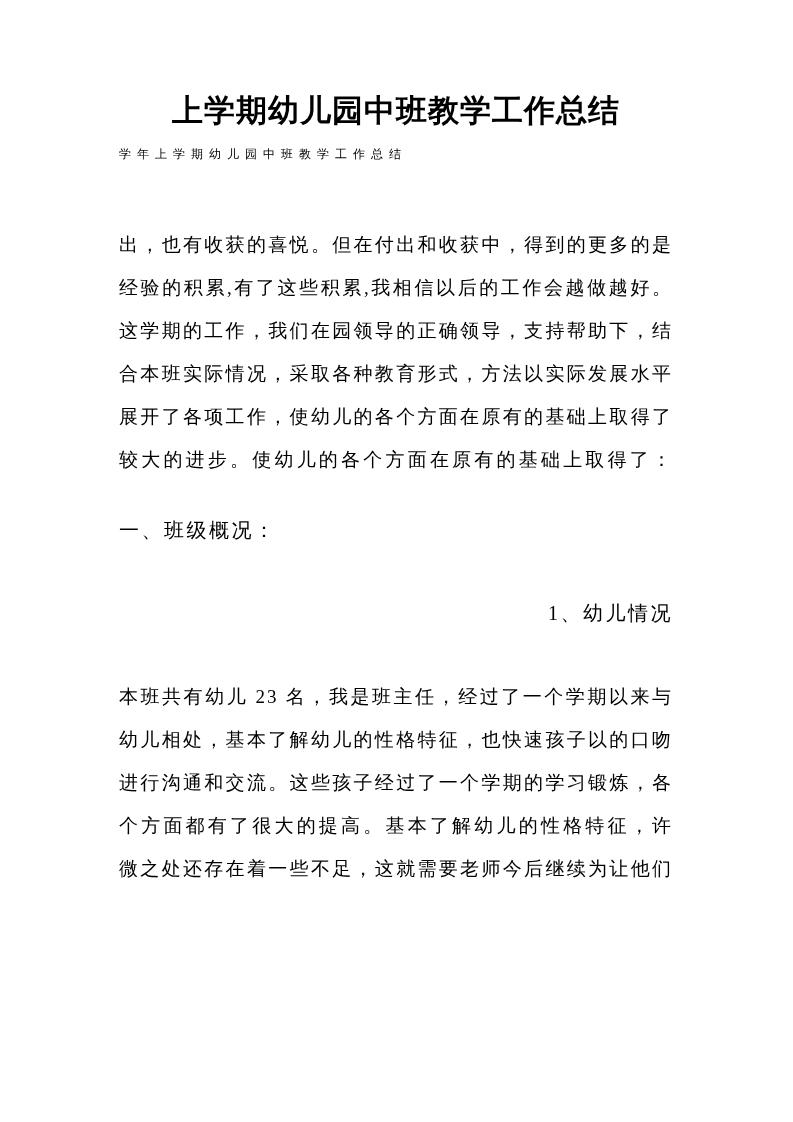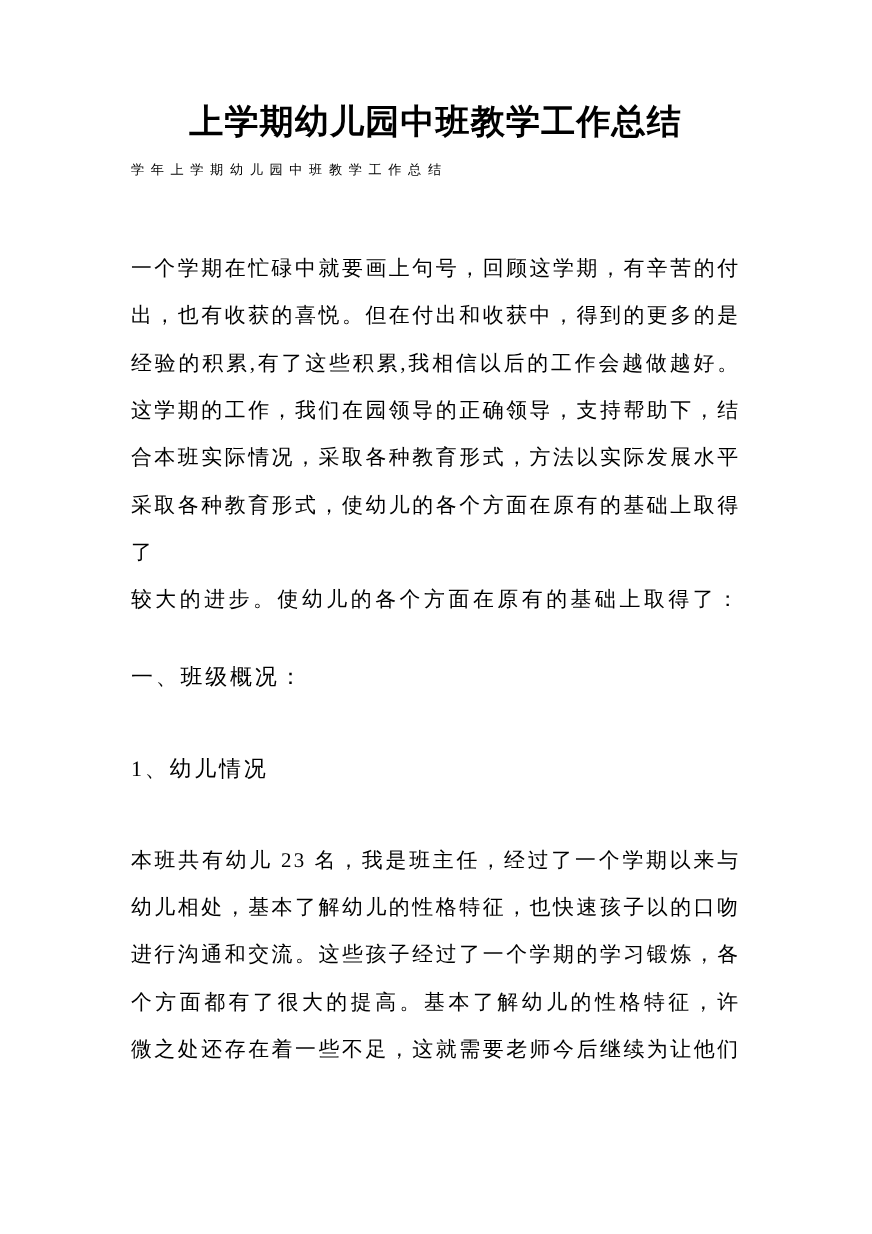--- a/index.html
+++ b/index.html
@@ -47,38 +47,37 @@
     text-justify: inter-character;
     letter-spacing: 2px;
   }
   .heading {
     font-size: 20px;
     line-height: 43px;
     letter-spacing: 2.5px;
     white-space: nowrap;
   }
   .heading-1 { margin-top: 28px; }
-  .heading-2 { margin-top: 40px; }
+  .heading-2 { margin-top: 40px; text-align: right; }
 </style>
 </head>
 <body>
 
 <div class="page">
 
   <h1 class="doc-title">上学期幼儿园中班教学工作总结</h1>
 
   <div class="doc-subtitle">学年上学期幼儿园中班教学工作总结</div>
 
   <div class="para para-1">
-    <div class="jline">一个学期在忙碌中就要画上句号，回顾这学期，有辛苦的付</div>
     <div class="jline">出，也有收获的喜悦。但在付出和收获中，得到的更多的是</div>
     <div class="jline">经验的积累,有了这些积累,我相信以后的工作会越做越好。</div>
     <div class="jline">这学期的工作，我们在园领导的正确领导，支持帮助下，结</div>
     <div class="jline">合本班实际情况，采取各种教育形式，方法以实际发展水平</div>
-    <div class="jline">采取各种教育形式，使幼儿的各个方面在原有的基础上取得了</div>
+    <div class="jline">展开了各项工作，使幼儿的各个方面在原有的基础上取得了</div>
     <div class="jline">较大的进步。使幼儿的各个方面在原有的基础上取得了：</div>
   </div>
 
   <div class="heading heading-1">一、班级概况：</div>
 
   <div class="heading heading-2">1、幼儿情况</div>
 
   <div class="para para-2">
     <div class="jline">本班共有幼儿 23 名，我是班主任，经过了一个学期以来与</div>
     <div class="jline">幼儿相处，基本了解幼儿的性格特征，也快速孩子以的口吻</div>

